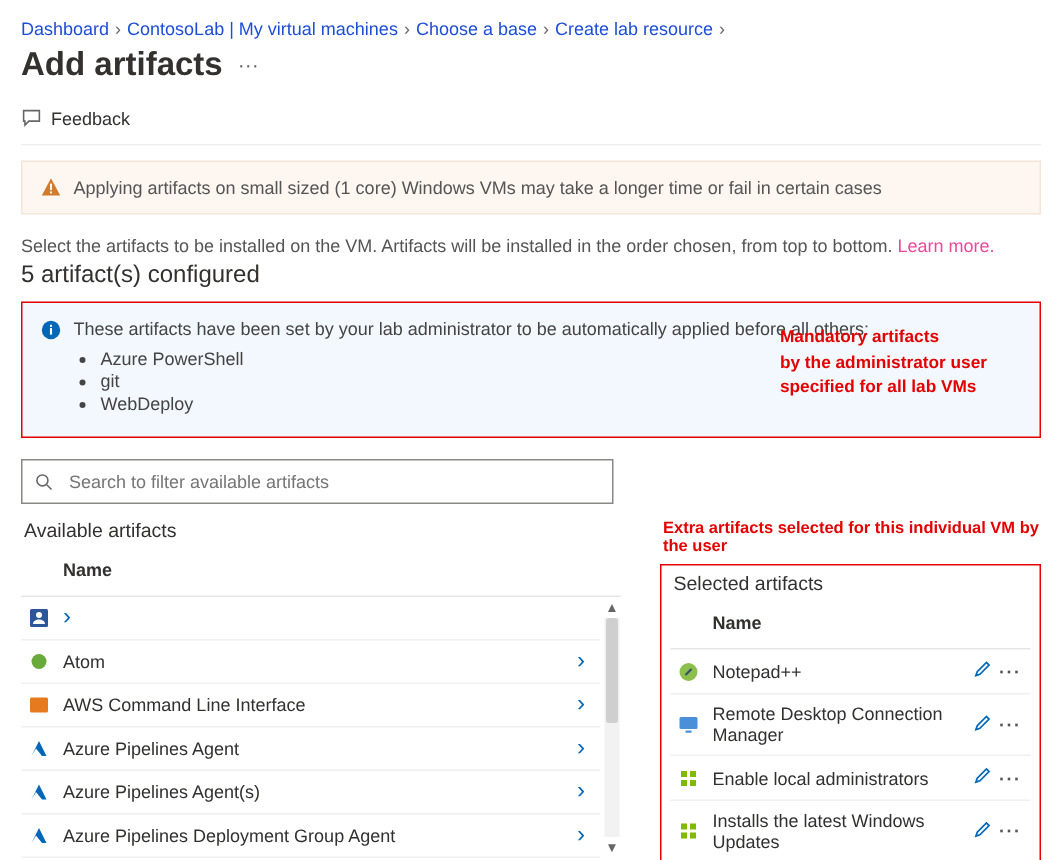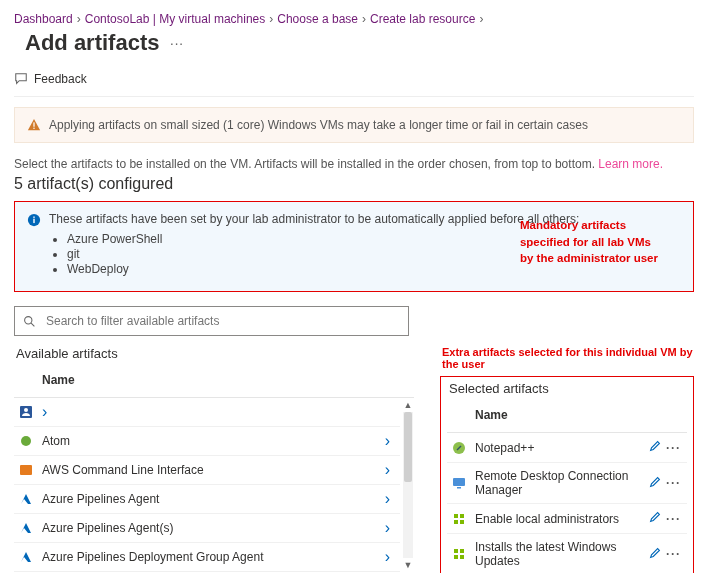--- a/index.html
+++ b/index.html
@@ -6,23 +6,23 @@
   body {
     margin: 0;
     padding: 12px 14px 14px 14px;
     font-family: "Segoe UI", Arial, sans-serif;
     font-size: 12px;
     color: #323130;
     background: #fff;
     width: 708px;
   }
   .breadcrumb { font-size: 12px; color: #0067b8; margin-bottom: 4px; }
-  .breadcrumb .crumb { color: #701a75; cursor: pointer; }
+  .breadcrumb .crumb { color: #1d4ed8; cursor: pointer; }
   .breadcrumb .sep { color: #666; margin: 0 4px; }
-  .title-row { display: flex; align-items: center; gap: 10px; margin: 2px 0 10px 11px; }
+  .title-row { display: flex; align-items: center; gap: 10px; margin: 2px 0 10px 0; }
   h1 { font-size: 22px; font-weight: 600; margin: 0; }
   .dots { color: #666; font-size: 14px; cursor: pointer; }
   .feedback { display:flex; align-items:center; gap:6px; padding: 6px 0 10px 0; font-size:12px; cursor:pointer; }
   .feedback svg { width:14px; height:14px; }
   .hr { border-top: 1px solid #eee; margin-bottom: 10px; }
   .warning-box {
     background: #fdf6f1;
     border: 1px solid #f3e6d8;
     padding: 10px 12px;
     display:flex; align-items:center; gap:8px;
@@ -143,22 +143,22 @@
       <div>These artifacts have been set by your lab administrator to be automatically applied before all others:</div>
       <ul id="mandatory-list">
           <li>Azure PowerShell</li>
           <li>git</li>
           <li>WebDeploy</li>
         </ul>
     </div>
   </div>
   <div class="mandatory-overlay" id="mandatory-overlay">
       <div>Mandatory artifacts</div>
+      <div>by the administrator user</div>
       <div>specified for all lab VMs</div>
-      <div>by the administrator user</div>
     </div>
 </div>
 
 <div class="search-box">
   <svg width="13" height="13" viewBox="0 0 16 16">
       <circle cx="6.5" cy="6.5" r="4.5" fill="none" stroke="#666" stroke-width="1.3"></circle>
       <line x1="10" y1="10" x2="14" y2="14" stroke="#666" stroke-width="1.3"></line>
     </svg>
   <input type="text" placeholder="Search to filter available artifacts" style="">
 </div>

